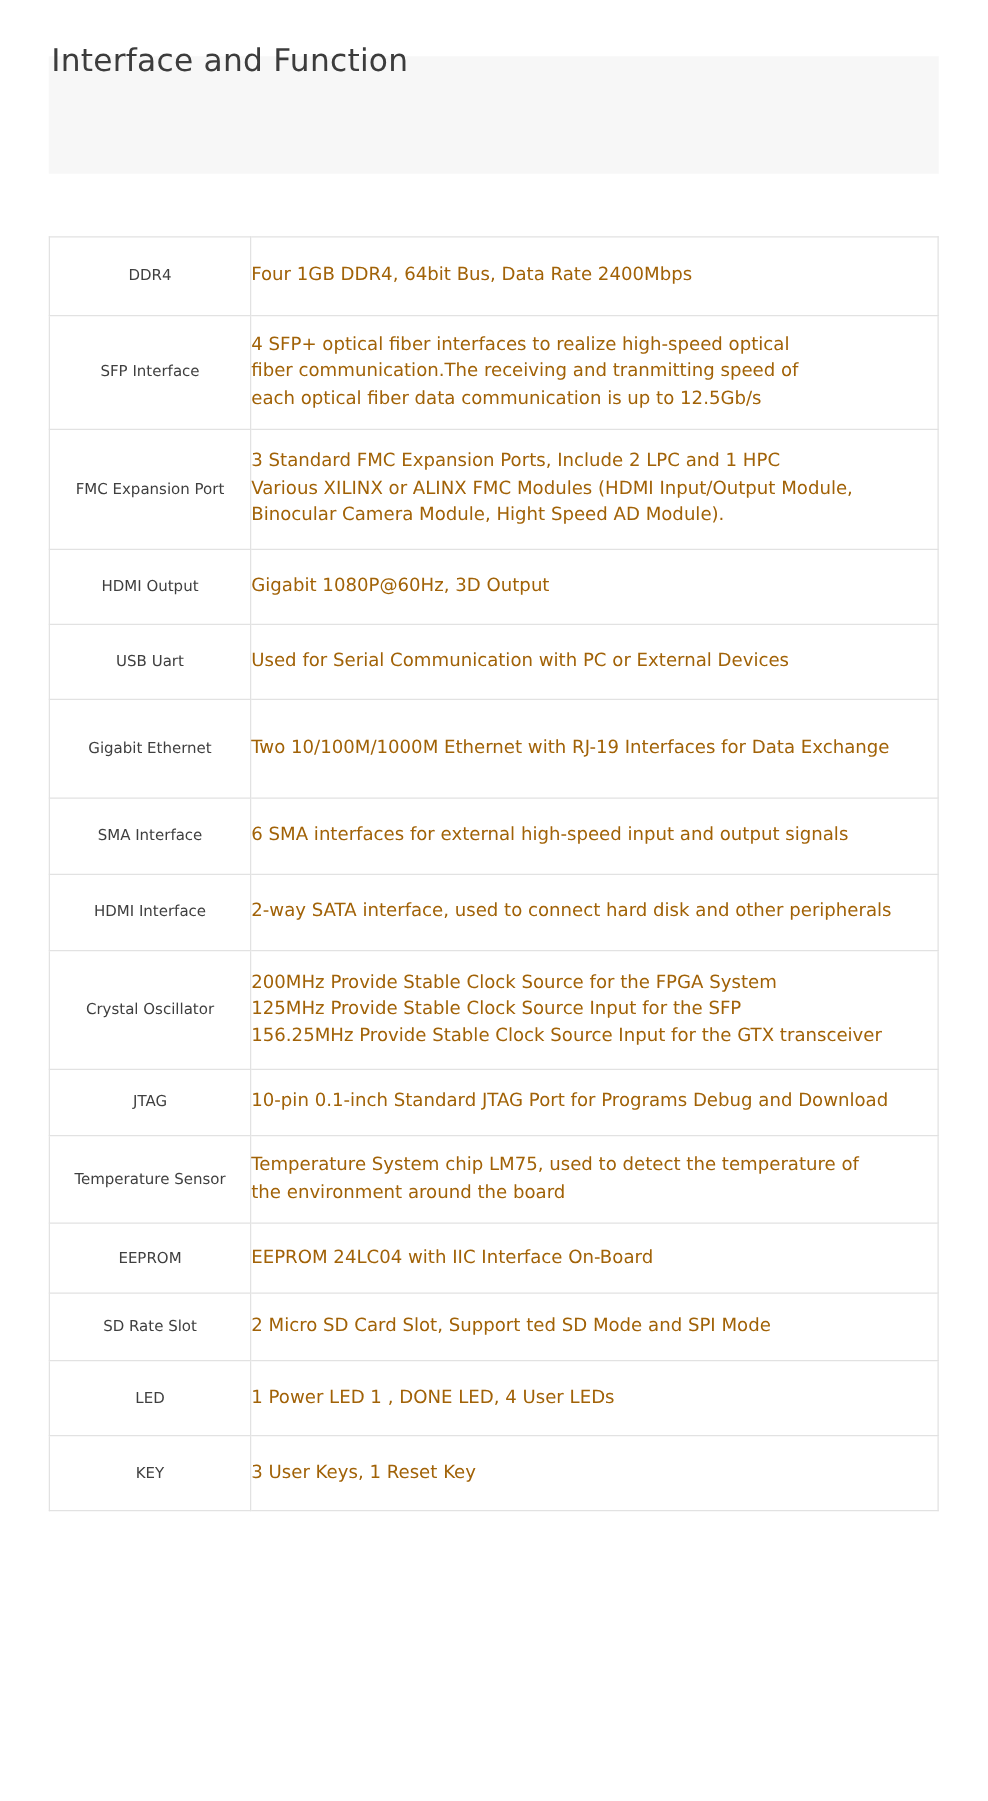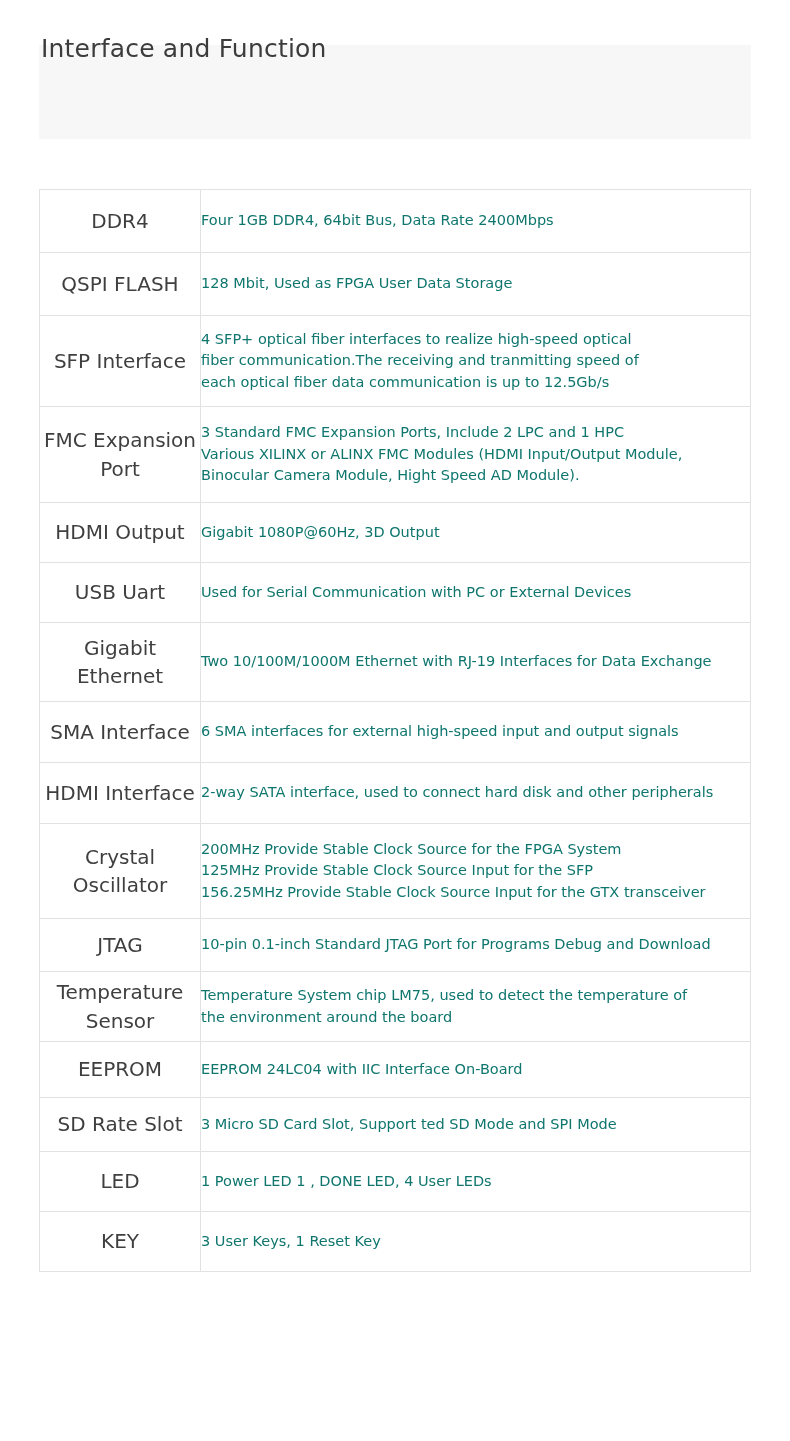--- a/index.html
+++ b/index.html
@@ -50,28 +50,28 @@
     border: 1px solid #e2e2e2;
     vertical-align: middle;
     padding: 0;
   }
   .spec-table tr td:first-child {
     border-left: 1px solid #e2e2e2;
   }
   .col-label {
     width: 160px;
     text-align: center;
-    font-size: 20px;
+    font-size: 12px;
     color: #3f3f3f;
     line-height: 1.42;
     padding: 6px 8px;
   }
   .col-value {
     font-size: 14.5px;
-    color: #0f766e;
+    color: #a16207;
     line-height: 1.48;
     padding: 10px 0 10px 12px;
     white-space: nowrap;
   }
   .col-value .line {
     display: block;
   }
   .r-h1 { height: 63px; }
   .r-h2 { height: 63px; }
   .r-h3 { height: 91px; }
@@ -102,28 +102,20 @@
 
       <tr class="r-h1">
         <td class="col-label">
           <span>DDR4</span>
         </td>
         <td class="col-value">
           <span class="line">Four 1GB DDR4, 64bit Bus, Data Rate 2400Mbps</span>
         </td>
       </tr>
 
-      <tr class="r-h2">
-        <td class="col-label">
-          <span>QSPI FLASH</span>
-        </td>
-        <td class="col-value">
-          <span class="line">128 Mbit, Used as FPGA User Data Storage</span>
-        </td>
-      </tr>
 
       <tr class="r-h3">
         <td class="col-label">
           <span>SFP Interface</span>
         </td>
         <td class="col-value">
           <span class="line">4 SFP+ optical fiber interfaces to realize high-speed optical</span>
           <span class="line">fiber communication.The receiving and tranmitting speed of</span>
           <span class="line">each optical fiber data communication is up to 12.5Gb/s</span>
         </td>
@@ -222,21 +214,21 @@
         <td class="col-value">
           <span class="line">EEPROM 24LC04 with IIC Interface On-Board</span>
         </td>
       </tr>
 
       <tr class="r-h14">
         <td class="col-label">
           <span>SD Rate Slot</span>
         </td>
         <td class="col-value">
-          <span class="line">3 Micro SD Card Slot,  Support ted SD Mode and SPI Mode</span>
+          <span class="line">2 Micro SD Card Slot,  Support ted SD Mode and SPI Mode</span>
         </td>
       </tr>
 
       <tr class="r-h15">
         <td class="col-label">
           <span>LED</span>
         </td>
         <td class="col-value">
           <span class="line">1 Power LED 1 , DONE LED, 4 User LEDs</span>
         </td>

